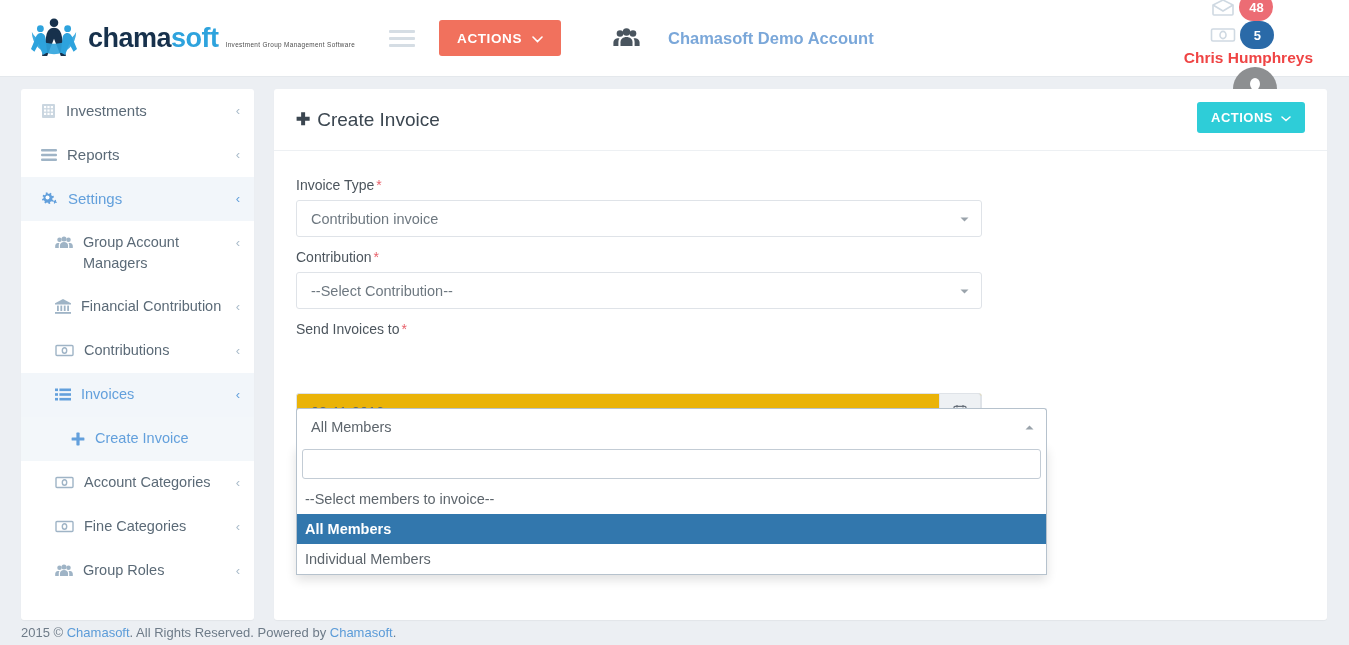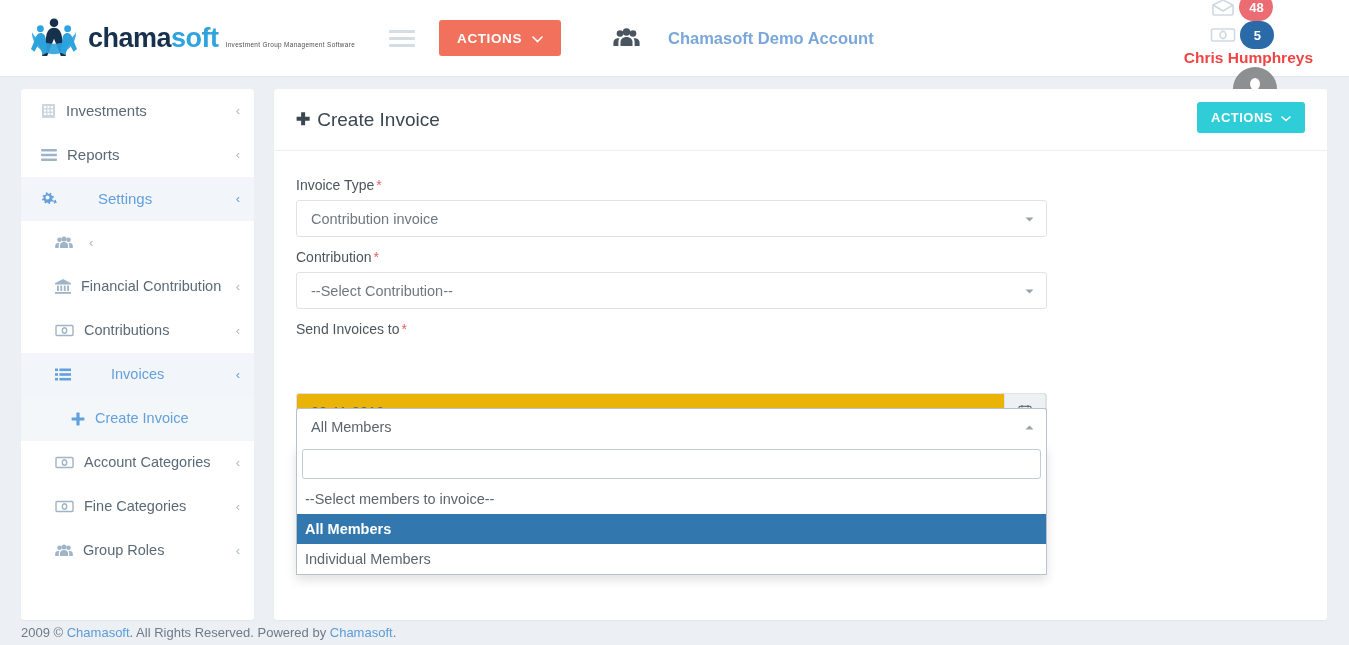--- a/index.html
+++ b/index.html
@@ -99,21 +99,21 @@
   }
   .nav-item .ic {
     flex: 0 0 auto; margin-right: 10px; color: #9fb4c6;
     display: flex; align-items: center; height: 21px;
   }
   .nav-item .lbl { flex: 1 1 auto; line-height: 21px; }
   .nav-item .caret {
     flex: 0 0 auto; color: #a9bbca; font-size: 13px;
     line-height: 21px; margin-left: 6px;
   }
-  .nav-item.active { background: #f2f6fa; color: #63a0dc; gap: 30px; }
+  .nav-item.active { background: #f2f6fa; color: #63a0dc; }
   .nav-item.active .ic { color: #63a0dc; }
   .nav-item.active .caret { color: #63a0dc; }
   .nav-item.sub { padding-left: 34px; font-size: 14.5px; }
   .nav-item.sub2 { padding-left: 50px; font-size: 14.5px; }
   .nav-item.highlight { background: #f3f7fa; color: #63a0dc; }
   .nav-item.highlight .ic { color: #63a0dc; }
 
   
   .content {
     position: absolute; top: 89px; left: 274px;
@@ -141,21 +141,21 @@
   }
 
   .form-body { padding: 26px 22px 0 22px; position: relative; }
   .field { margin-bottom: 12px; position: relative; }
   .field-label {
     font-size: 14px; color: #4c555d; margin-bottom: 7px; display: block;
   }
   .req { color: #e8606a; margin-left: 2px; }
 
   .control {
-    width: 751px; height: 37px;
+    width: 686px; height: 37px;
     border: 1px solid #dfe3e8; border-radius: 3px;
     background: #fff; color: #6e7880; font-size: 14.5px;
     display: flex; align-items: center; padding: 0 14px;
     position: relative; cursor: pointer;
   }
   .control .arrow {
     position: absolute; right: 12px; top: 50%; transform: translateY(-50%);
     color: #9aa3ab; font-size: 10px;
   }
   .control.date {
@@ -382,20 +382,21 @@
     <span class="ic">
       <svg width="18" height="14" viewBox="0 0 20 15" fill="#9fb4c6">
         <circle cx="5" cy="4" r="2.5"></circle>
           <circle cx="15" cy="4" r="2.5"></circle>
           <circle cx="10" cy="3" r="2.8"></circle>
         <path d="M10 6.5c2.7 0 4.5 1.6 4.5 3.9V13h-9v-2.6C5.5 8.1 7.3 6.5 10 6.5z"></path>
         <path d="M3.2 7.4C1.3 7.7.2 9 .2 10.7V13h4v-3c0-1.1.3-2 .8-2.6h-1.8z"></path>
         <path d="M16.8 7.4c1.9.3 3 1.6 3 3.3V13h-4v-3c0-1.1-.3-2-.8-2.6h1.8z"></path>
       </svg>
     </span>
+    <span class="lbl">Group Account Managers</span>
     <span class="caret">‹</span>
   </div>
 
   <div class="nav-item sub">
     <span class="ic">
       <svg width="16" height="15" viewBox="0 0 16 15" fill="#9fb4c6">
         <path d="M8 0L0 4.2v1.3h16V4.2z"></path>
         <rect x="2" y="6.6" width="1.8" height="5.4"></rect>
           <rect x="5.4" y="6.6" width="1.8" height="5.4"></rect>
         <rect x="8.8" y="6.6" width="1.8" height="5.4"></rect>
@@ -598,14 +599,14 @@
         <div class="sel-opt">
           <span>Individual Members</span>
         </div>
       </div>
     </div>
 
   </div>
 </div>
 
 <div class="footer">
-  <span>2009 © </span><a>Chamasoft</a><span>. All Rights Reserved. Powered by </span><a>Chamasoft</a><span>.</span>
+  <span>2015 © </span><a>Chamasoft</a><span>. All Rights Reserved. Powered by </span><a>Chamasoft</a><span>.</span>
 </div>
 
 </body></html>

